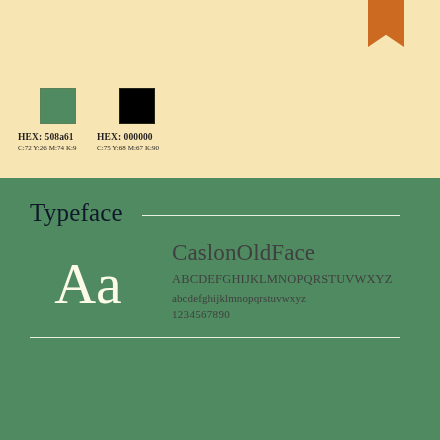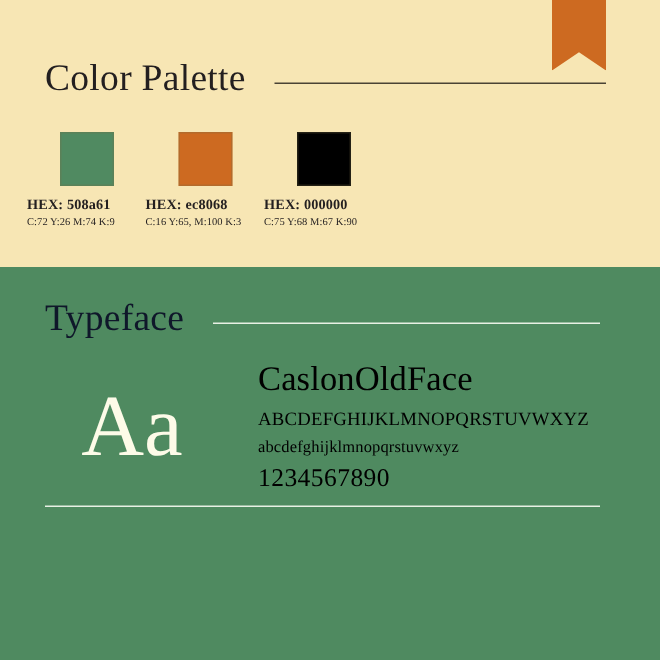--- a/index.html
+++ b/index.html
@@ -74,60 +74,49 @@
     position:absolute; left:30px; top:240px;
     width:380px;
     display:flex; align-items:flex-start; gap:26px;
   }
   #aa-glyph{
     color:#fdfbe8;
     font-size:58px; line-height:.95;
     width:116px; text-align:center;
     padding-top:16px;
   }
-  #specimen-text{ color:#000000; padding-top:0; }
+  #specimen-text{ color:#404040; padding-top:0; }
   #font-name{ font-size:23px; line-height:1.15; letter-spacing:.1px; }
   #glyphs-upper{ font-size:12.5px; line-height:1.55; letter-spacing:.15px; margin-top:4px; }
   #glyphs-lower{ font-size:11px; line-height:1.5; letter-spacing:.1px; }
-  #glyphs-digits{ font-size:17px; line-height:1.5; letter-spacing:.3px; }
+  #glyphs-digits{ font-size:11px; line-height:1.5; letter-spacing:.3px; }
 
   #bottom-rule{
     position:absolute; left:30px; top:337px; width:370px; height:1px;
     background:#e8f0e4;
   }
 </style>
 </head>
 <body>
 
 <div id="palette-section">
 
   <div id="bookmark-ribbon"></div>
 
-  <div id="palette-head" class="section-head">
-    <span id="palette-title" class="section-title">Color Palette</span>
-    <span id="palette-rule" class="head-rule"></span>
-  </div>
 
   <div id="swatch-row">
 
     <div class="swatch-cell">
       <div class="swatch-chip" style="background:#508a61"></div>
       <div class="swatch-meta">
         <div class="swatch-hex">HEX: 508a61</div>
         <div class="swatch-cmyk">C:72 Y:26 M:74 K:9</div>
       </div>
     </div>
 
-    <div class="swatch-cell">
-      <div class="swatch-chip" style="background:#cd6a21"></div>
-      <div class="swatch-meta">
-        <div class="swatch-hex">HEX: ec8068</div>
-        <div class="swatch-cmyk">C:16 Y:65, M:100 K:3</div>
-      </div>
-    </div>
 
 
 
     <div class="swatch-cell">
       <div class="swatch-chip" style="background:#000000"></div>
       <div class="swatch-meta">
         <div class="swatch-hex">HEX: 000000</div>
         <div class="swatch-cmyk">C:75 Y:68 M:67 K:90</div>
       </div>
     </div>

